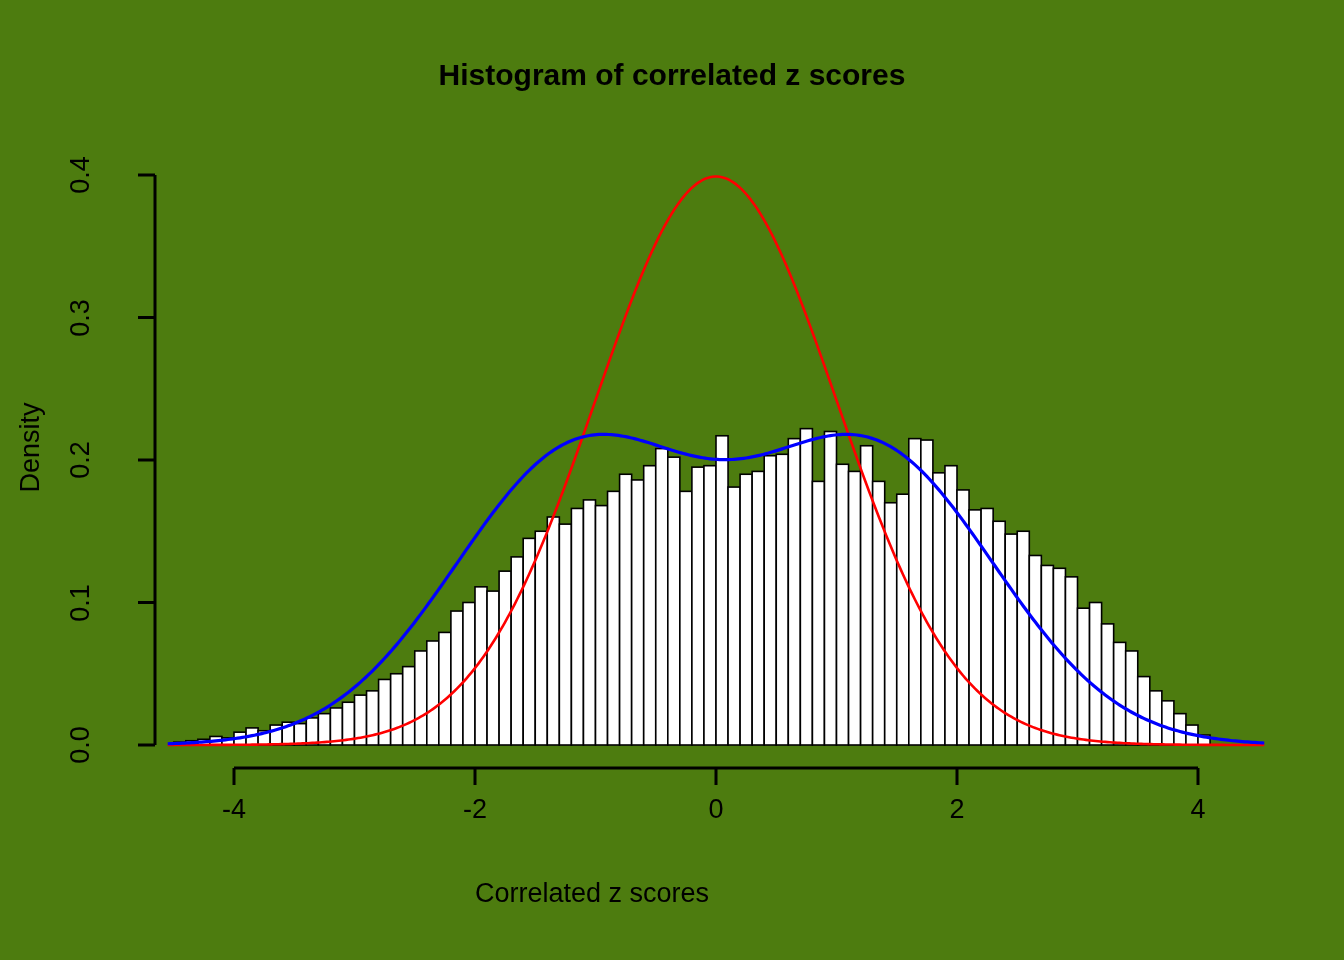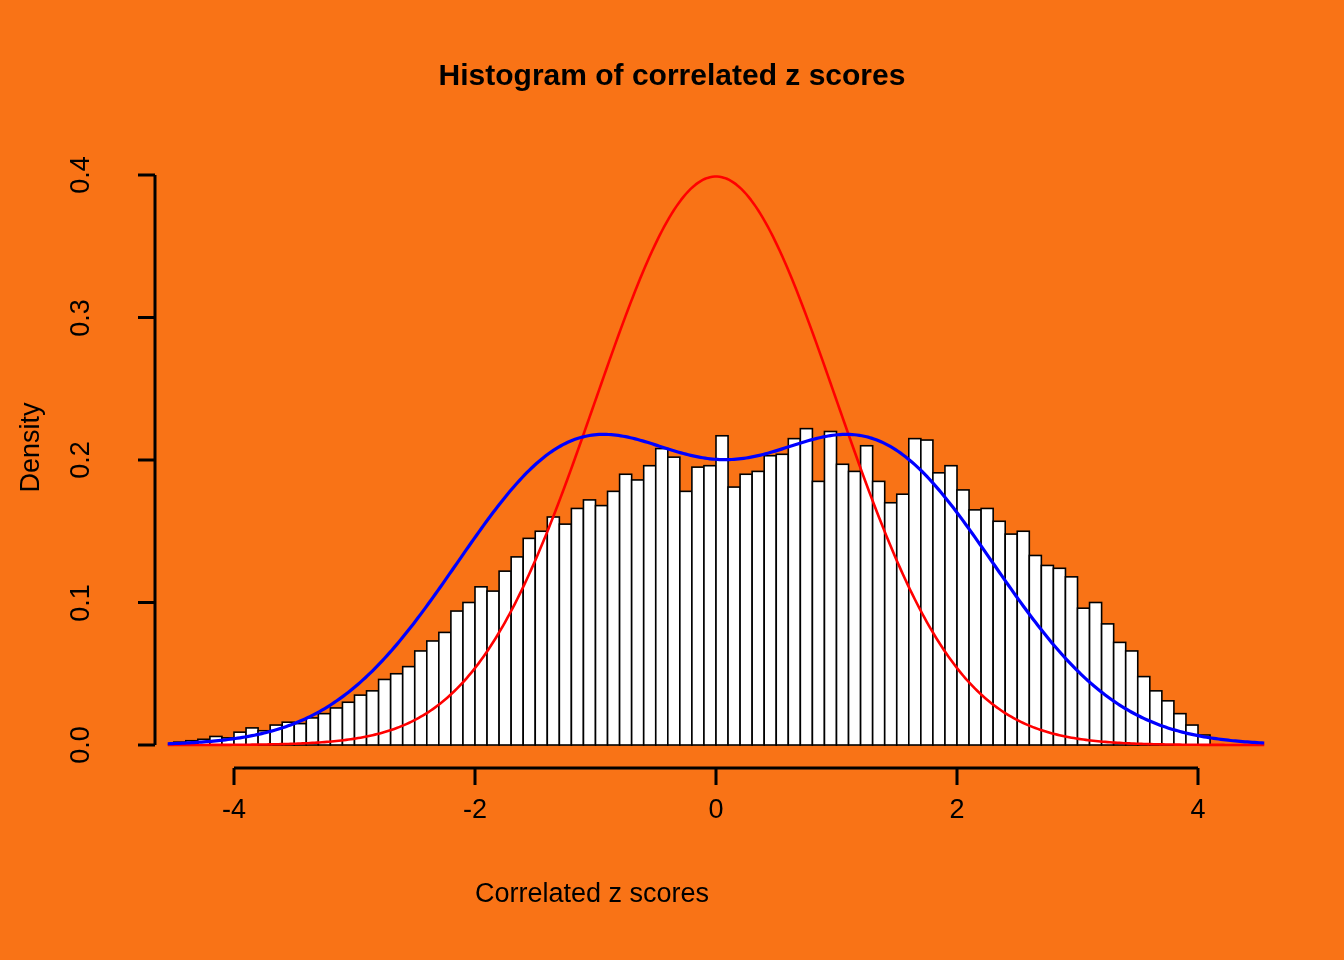--- a/index.html
+++ b/index.html
@@ -2,21 +2,21 @@
 <html><head>
 <meta charset="utf-8">
 <title>Histogram of correlated z scores</title>
 <style>
   html,body{margin:0;padding:0;background:#ffffff;}
   body{
     width:1344px;height:960px;overflow:hidden;
     font-family:"Liberation Sans", sans-serif;
     color:#000000;
   }
-  #plot-root{position:relative;width:1344px;height:960px;background:#f97316;}
+  #plot-root{position:relative;width:1344px;height:960px;background:#4d7c0f;}
 
   
   #chart-title{
     position:absolute;left:0;top:58px;width:1344px;
     text-align:center;
     font-size:30px;font-weight:bold;
     font-family:"Liberation Sans", sans-serif;
     letter-spacing:0px;
     color:#000000;
   }

